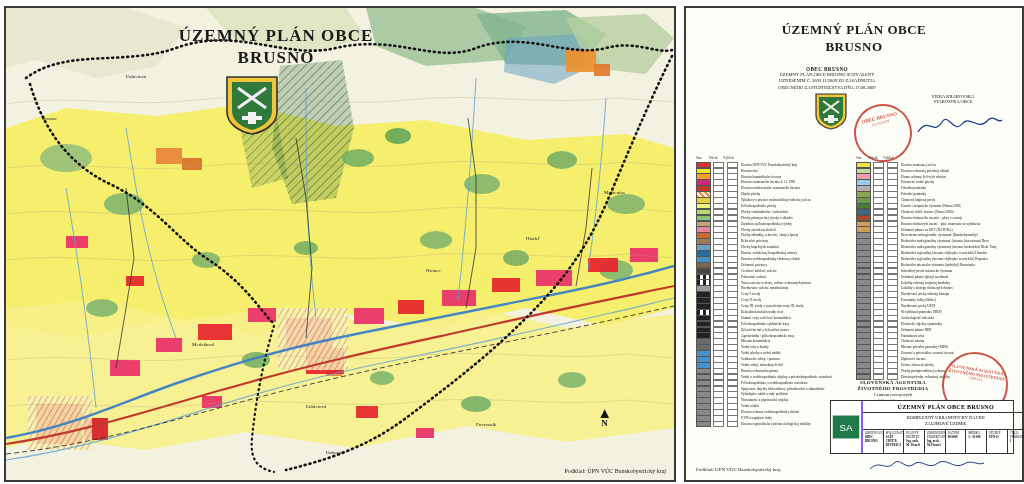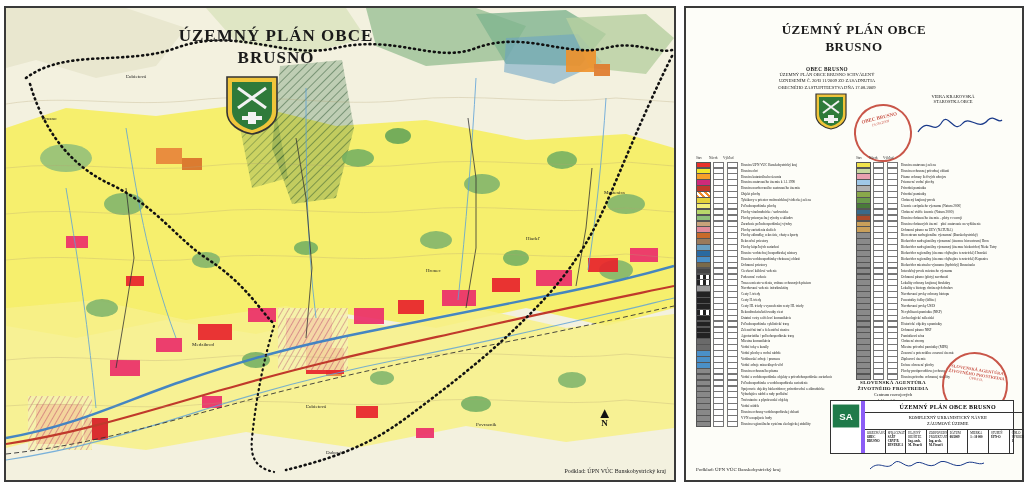--- a/index.html
+++ b/index.html
@@ -42,21 +42,21 @@
   .sw{width:13px;height:4.6px;border:.5px solid #555;flex:0 0 13px;margin-right:2px;}
   .sw2{width:9px;height:4.6px;border:.5px solid #777;flex:0 0 9px;margin-right:3px;background:#fff;font-size:3px;text-align:center;line-height:4.6px;color:#333;}
   .lg-txt{font-size:3.4px;line-height:4.4px;color:#151515;white-space:nowrap;overflow:hidden;}
 
   .agency{position:absolute;left:132px;top:372px;width:150px;text-align:center;font-size:4.4px;line-height:6px;color:#111;}
   .agency .ab{font-weight:bold;font-size:5px;letter-spacing:.3px;}
   .stamp-red2{position:absolute;right:14px;top:344px;width:62px;height:62px;border:2px solid #c0392b;border-radius:50%;color:#c0392b;font-size:3.6px;text-align:center;transform:rotate(9deg);opacity:.85;}
   .stamp-red2 .s1{margin-top:13px;font-weight:bold;font-size:4.4px;}
 
   .titleblock{position:absolute;left:144px;right:8px;bottom:26px;height:52px;border:1px solid #333;display:flex;background:#fff;}
-  .tb-logo{width:40px;border-right:4px solid #8b5cf6;display:flex;justify-content:center;font-weight:bold;}
+  .tb-logo{width:40px;border-right:2px solid #8b5cf6;display:flex;align-items:center;justify-content:center;}
   .tb-main{flex:1;display:flex;flex-direction:column;}
   .tb-r1{border-bottom:1px solid #333;font-size:6px;font-weight:bold;text-align:center;padding:3px 0 2px;letter-spacing:.3px;}
   .tb-r2{border-bottom:1px solid #333;font-size:4.4px;text-align:center;padding:2px 0;line-height:6px;}
   .tb-r3{display:flex;font-size:3px;flex:1;}
   .tb-cell{border-right:1px solid #333;padding:1px 2px;line-height:4px;overflow:hidden;}
   .lg-credit{position:absolute;left:10px;bottom:8px;font-size:5px;color:#222;}
   .sign-blue{position:absolute;left:180px;bottom:6px;width:120px;height:18px;}
 </style>
 </head>
 <body>

